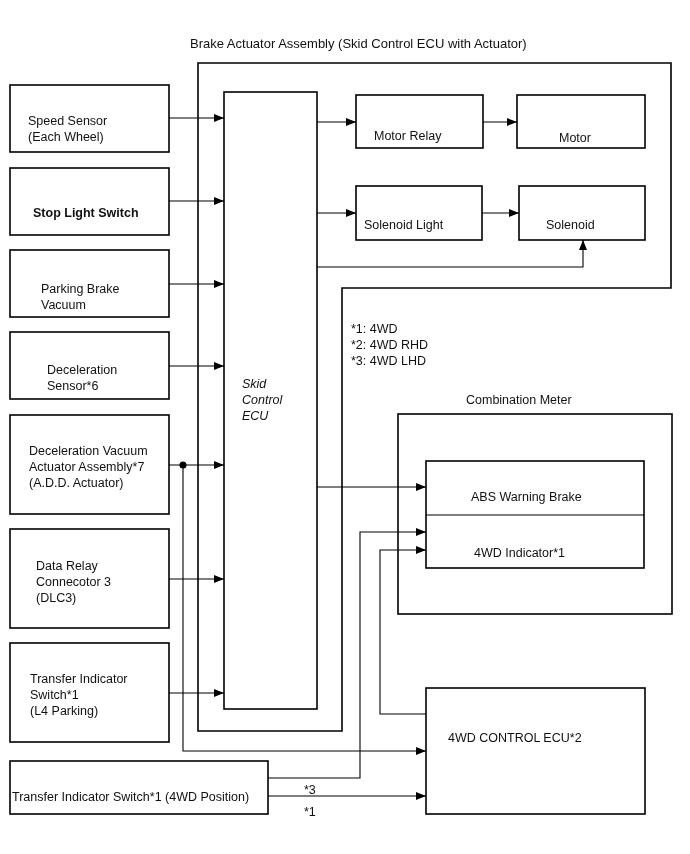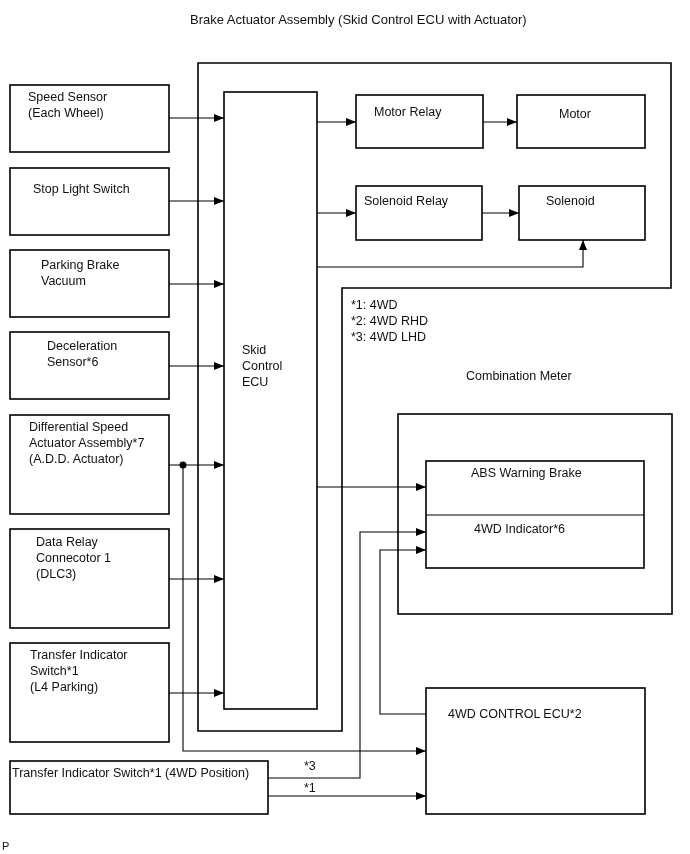--- a/index.html
+++ b/index.html
@@ -1,19 +1,19 @@
 <!DOCTYPE html>
 <html><head>
 <meta charset="utf-8">
 <style>
   html, body { margin: 0; padding: 0; background: #ffffff; }
   body { width: 690px; height: 854px; position: relative; overflow: hidden;
          font-family: "Liberation Sans", sans-serif; color: #000; }
   svg { position: absolute; left: 0; top: 0; }
-  .txt { position: absolute; font-size: 12.5px; line-height: 16px; white-space: pre; color: #111; }
+  .txt { position: absolute; font-size: 12.5px; line-height: 16px; white-space: pre; color: #111; margin-top: 24px; }
   .title { font-size: 13px; }
 </style>
 </head>
 <body>
 
 <svg width="690" height="854">
   <defs>
     <marker id="ah" markerWidth="10" markerHeight="8" refX="10" refY="4" orient="auto" markerUnits="userSpaceOnUse">
       <path d="M0,0 L10,4 L0,8 Z" fill="#000"></path>
     </marker>
@@ -71,51 +71,51 @@
     <polyline points="426,714 380,714 380,550 426,550" marker-end="url(#ah)"></polyline>
 
     <line x1="268" y1="796" x2="426" y2="796" marker-end="url(#ah)"></line>
   </g>
 </svg>
 
 <div class="txt title" style="left:190px;top:12px;">Brake Actuator Assembly (Skid Control ECU with Actuator)</div>
 
 <div class="txt" style="left:28px;top:89px;"><span>Speed Sensor</span>
 <span>(Each Wheel)</span></div>
-<div class="txt" style="left:33px;top:181px;">Stop Light Switch</div>
+<div class="txt" style="left:33px;top:181px;font-weight:bold;">Stop Light Switch</div>
 <div class="txt" style="left:41px;top:257px;"><span>Parking Brake</span>
 <span>Vacuum</span></div>
 <div class="txt" style="left:47px;top:338px;"><span>Deceleration</span>
 <span>Sensor*6</span></div>
-<div class="txt" style="left:29px;top:419px;"><span>Differential Speed</span>
+<div class="txt" style="left:29px;top:419px;"><span>Deceleration Vacuum</span>
 <span>Actuator Assembly*7</span>
 <span>(A.D.D. Actuator)</span></div>
 <div class="txt" style="left:36px;top:534px;"><span>Data Relay</span>
-<span>Connecotor 1</span>
+<span>Connecotor 3</span>
 <span>(DLC3)</span></div>
 <div class="txt" style="left:30px;top:647px;"><span>Transfer Indicator</span>
 <span>Switch*1</span>
 <span>(L4 Parking)</span></div>
 <div class="txt" style="left:12px;top:765px;">Transfer Indicator Switch*1 (4WD Position)</div>
 
-<div class="txt" style="left:242px;top:342px;"><span>Skid</span>
+<div class="txt" style="left:242px;top:352px;font-style:italic;"><span>Skid</span>
 <span>Control</span>
 <span>ECU</span></div>
 
 <div class="txt" style="left:374px;top:104px;">Motor Relay</div>
 <div class="txt" style="left:559px;top:106px;">Motor</div>
-<div class="txt" style="left:364px;top:193px;">Solenoid Relay</div>
+<div class="txt" style="left:364px;top:193px;">Solenoid Light</div>
 <div class="txt" style="left:546px;top:193px;">Solenoid</div>
 
 <div class="txt" style="left:351px;top:297px;"><span>*1: 4WD</span>
 <span>*2: 4WD RHD</span>
 <span>*3: 4WD LHD</span></div>
 
 <div class="txt" style="left:466px;top:368px;">Combination Meter</div>
 <div class="txt" style="left:471px;top:465px;">ABS Warning Brake</div>
-<div class="txt" style="left:474px;top:521px;">4WD Indicator*6</div>
+<div class="txt" style="left:474px;top:521px;">4WD Indicator*1</div>
 
 <div class="txt" style="left:448px;top:706px;">4WD CONTROL ECU*2</div>
 
 <div class="txt" style="left:304px;top:758px;">*3</div>
 <div class="txt" style="left:304px;top:780px;">*1</div>
 
 <div class="txt" style="left:2px;top:838px;font-size:11px;">P</div>
 
 </body></html>

